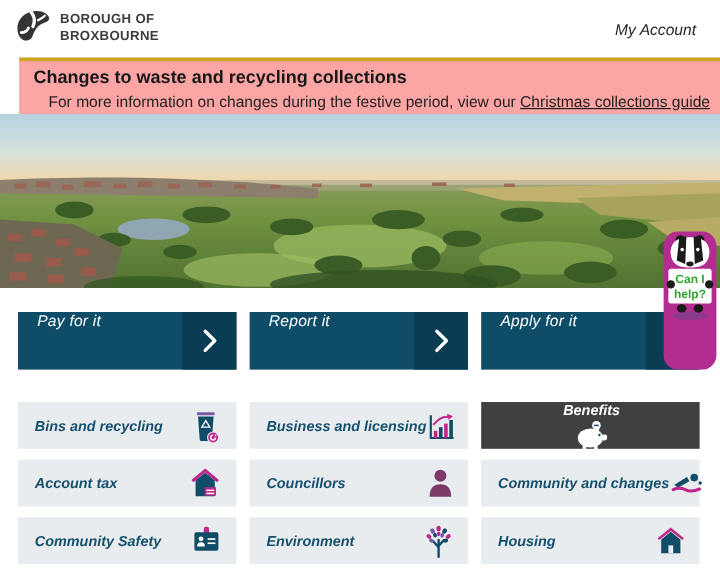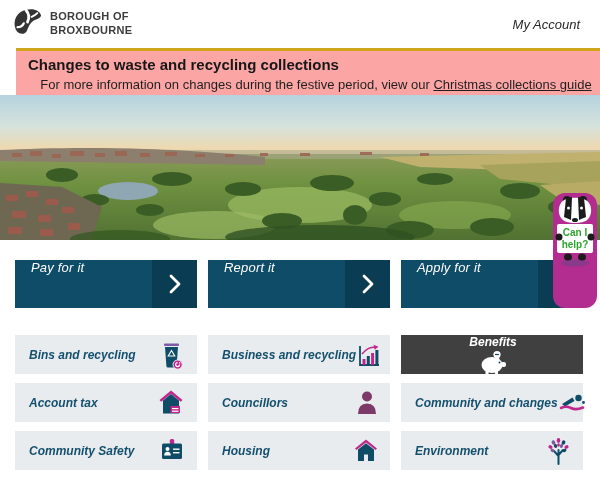--- a/index.html
+++ b/index.html
@@ -212,21 +212,21 @@
           <path d="M6,7 L19,7 L17.6,26 Q17.5,27.6 16,27.6 L9,27.6 Q7.5,27.6 7.4,26 Z" fill="#0e4c68"></path>
           <path d="M12.5,10.5 L15.8,16 L9.2,16 Z" stroke="#ffffff" stroke-width="1.1" fill="none"></path>
           <circle cx="18.6" cy="24.6" r="4.6" fill="#c0278c" stroke="#e9ecef" stroke-width="1"></circle>
           <path d="M18.6,22.6 a2,2 0 1 0 2,2" stroke="#ffffff" stroke-width="1.2" fill="none"></path>
           <polygon points="20.2,21.8 21.8,23 19.9,23.8" fill="#ffffff"></polygon>
         </svg>
       </span>
     </div>
 
     <div class="tile">
-      <span class="tile-label">Business and recycling</span>
+      <span class="tile-label">Business and licensing</span>
       <span class="tile-icon">
         <svg width="26" height="26" viewBox="0 0 26 26">
           <path d="M4,4 L4,23 L23,23" stroke="#0e4c68" stroke-width="1.8" fill="none"></path>
           <rect x="6.5" y="17" width="3" height="6" fill="#c0278c"></rect>
           <rect x="10.8" y="14" width="3" height="9" fill="#0e4c68"></rect>
           <rect x="15.1" y="11" width="3" height="12" fill="#c0278c"></rect>
           <rect x="19.4" y="8" width="3" height="15" fill="#0e4c68"></rect>
           <path d="M6,12 Q13,4 19,5.5" stroke="#c0278c" stroke-width="1.6" fill="none"></path>
           <polygon points="17.5,2.8 22.5,4.8 18.8,7.8" fill="#c0278c"></polygon>
         </svg>
@@ -287,31 +287,20 @@
     <div class="tile">
       <span class="tile-label">Community Safety</span>
       <span class="tile-icon">
         <svg width="26" height="25" viewBox="0 0 26 25">
           <rect x="10.8" y="1" width="4.4" height="7" rx="1.6" fill="#c0278c"></rect>
           <rect x="3" y="5.5" width="20" height="15.5" rx="1.5" fill="#0e4c68"></rect>
           <circle cx="8.5" cy="11" r="2" fill="#ffffff"></circle>
           <path d="M5.2,17.5 Q5.2,13.8 8.5,13.8 Q11.8,13.8 11.8,17.5 Z" fill="#ffffff"></path>
           <rect x="14" y="10.5" width="6.5" height="1.4" fill="#ffffff"></rect>
           <rect x="14" y="14" width="6.5" height="1.4" fill="#ffffff"></rect>
-        </svg>
-      </span>
-    </div>
-
-    <div class="tile">
-      <span class="tile-label">Housing</span>
-      <span class="tile-icon">
-        <svg width="24" height="23" viewBox="0 0 24 23">
-          <polygon points="12,0.5 23,9.5 21.6,11 12,3.4 2.4,11 1,9.5" fill="#c0278c"></polygon>
-          <path d="M4,10.5 L12,4.2 L20,10.5 L20,22 L4,22 Z" fill="#0e4c68"></path>
-          <rect x="10" y="15.5" width="4" height="6.5" fill="#e9ecef"></rect>
         </svg>
       </span>
     </div>
 
     <div class="tile">
       <span class="tile-label">Environment</span>
       <span class="tile-icon">
         <svg width="25" height="28" viewBox="0 0 25 28">
           <path d="M12.5,27 L12.5,13 M12.5,19 L8,14 M12.5,18 L17,13" stroke="#0e4c68" stroke-width="2" fill="none" stroke-linecap="round"></path>
           <g>
@@ -323,14 +312,25 @@
             <ellipse cx="9.5" cy="9" rx="1.6" ry="2" fill="#0e4c68" transform="rotate(-20 9.5 9)"></ellipse>
             <ellipse cx="15.5" cy="9" rx="1.6" ry="2" fill="#7b5ba6" transform="rotate(20 15.5 9)"></ellipse>
             <ellipse cx="12.5" cy="8" rx="1.4" ry="1.8" fill="#c0278c"></ellipse>
             <ellipse cx="6.5" cy="13.5" rx="1.6" ry="2" fill="#7b5ba6" transform="rotate(-70 6.5 13.5)"></ellipse>
             <ellipse cx="18.5" cy="13.5" rx="1.6" ry="2" fill="#0e4c68" transform="rotate(70 18.5 13.5)"></ellipse>
           </g>
         </svg>
       </span>
     </div>
 
+    <div class="tile">
+      <span class="tile-label">Housing</span>
+      <span class="tile-icon">
+        <svg width="24" height="23" viewBox="0 0 24 23">
+          <polygon points="12,0.5 23,9.5 21.6,11 12,3.4 2.4,11 1,9.5" fill="#c0278c"></polygon>
+          <path d="M4,10.5 L12,4.2 L20,10.5 L20,22 L4,22 Z" fill="#0e4c68"></path>
+          <rect x="10" y="15.5" width="4" height="6.5" fill="#e9ecef"></rect>
+        </svg>
+      </span>
+    </div>
+
   </div>
 </div>
 
 </body></html>

